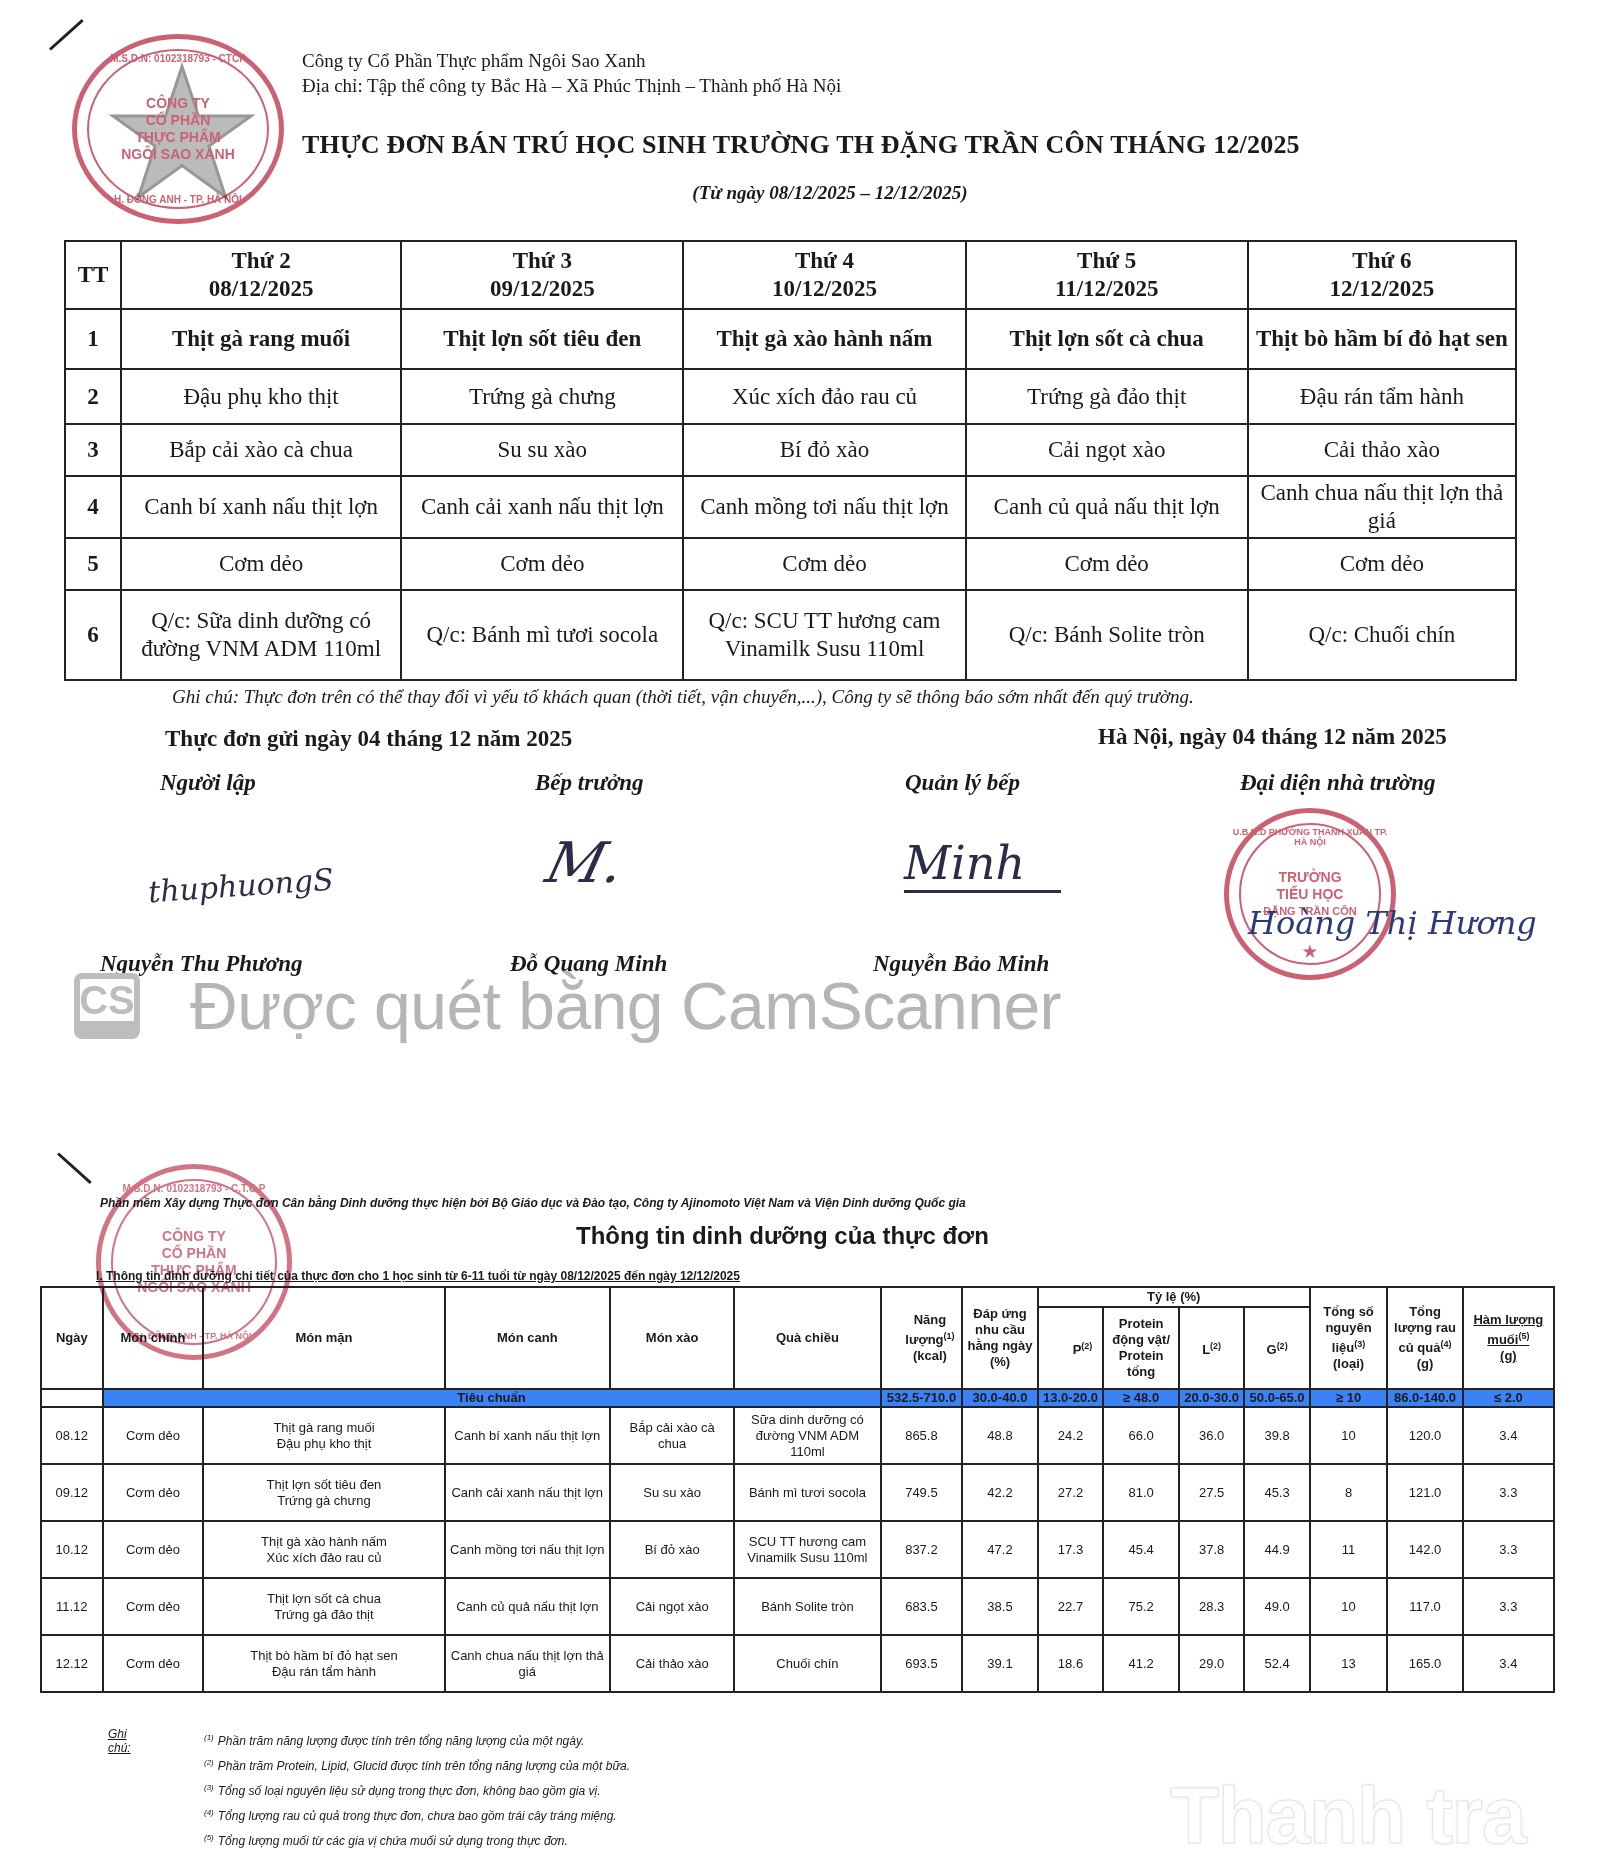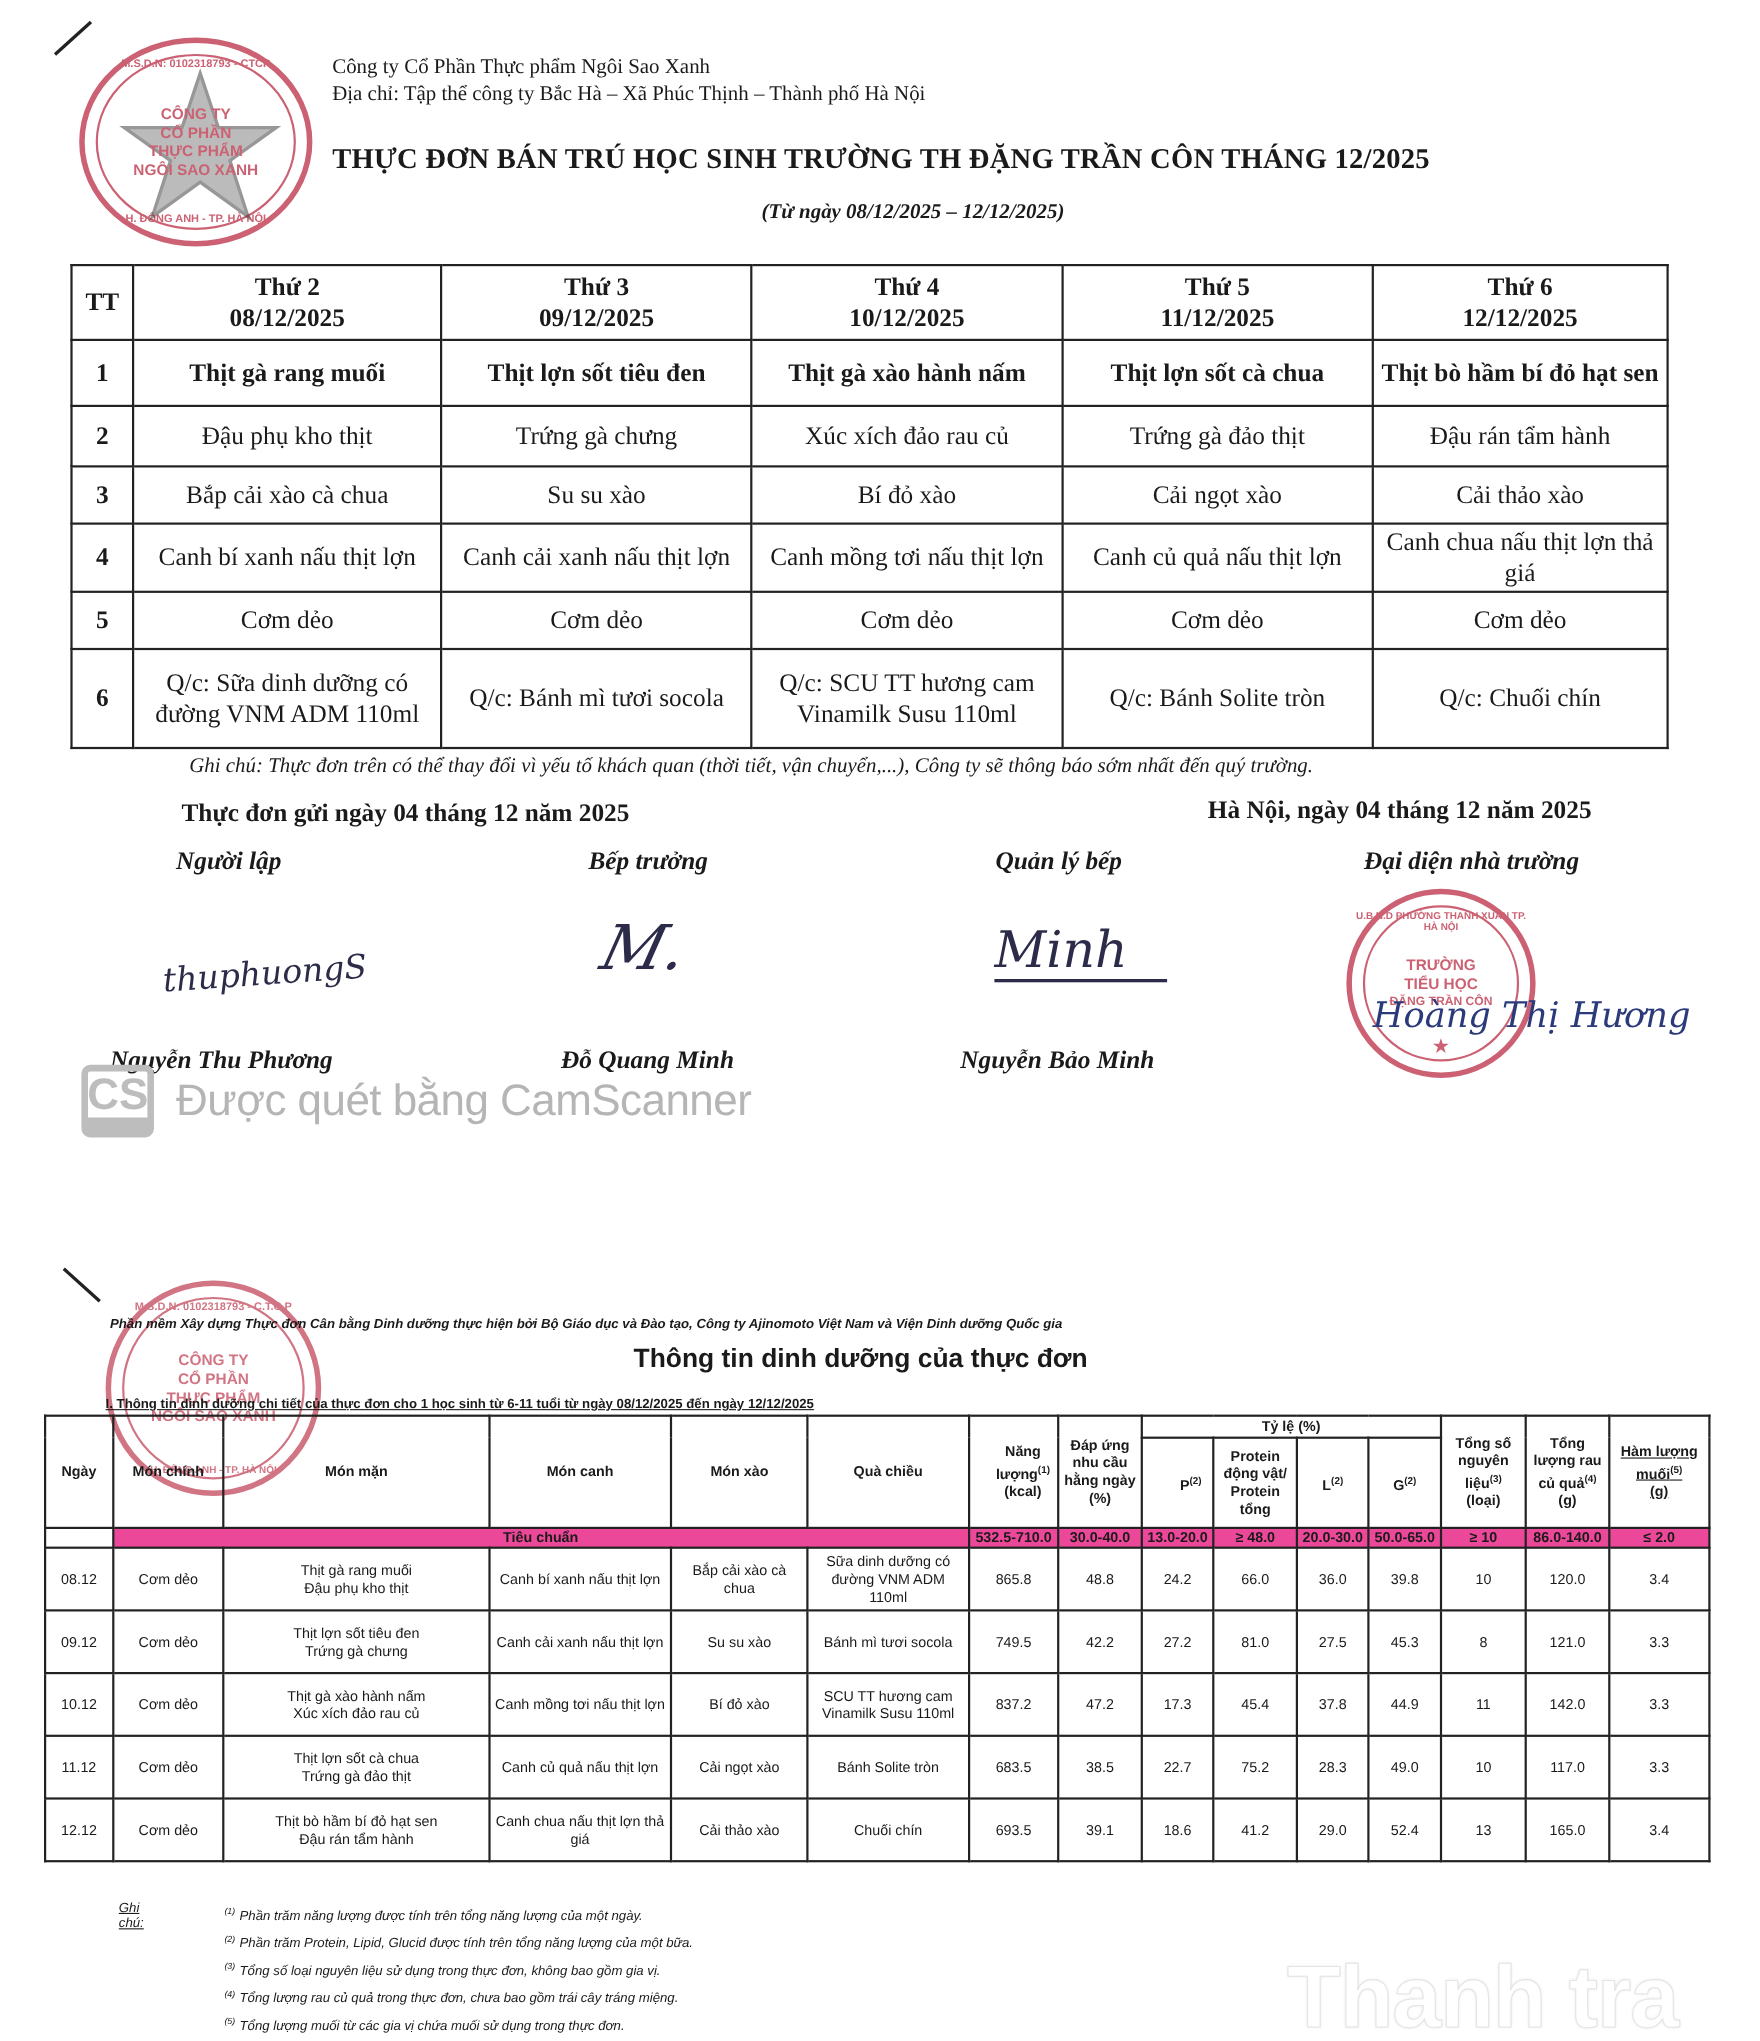--- a/index.html
+++ b/index.html
@@ -31,32 +31,32 @@
   .note1 { position: absolute; left: 172px; top: 686px; font-size: 19px; font-style: italic; }
   .sent-date { position: absolute; left: 165px; top: 726px; font-size: 23px; font-weight: bold; }
   .hanoi-date { position: absolute; left: 1098px; top: 724px; font-size: 23px; font-weight: bold; }
 
   .sig-role { position: absolute; top: 770px; font-size: 23px; font-weight: bold; font-style: italic; }
   .sig-name { position: absolute; top: 951px; font-size: 23px; font-weight: bold; font-style: italic; }
   .sig-scribble { position: absolute; font-family: "DejaVu Serif", serif; font-style: italic; color: #2c2c4a; }
 
   .camscanner { position: absolute; left: 74px; top: 968px; display: flex; align-items: center; color: #b5b5b5; font-family: "Liberation Sans", sans-serif; }
   .cs-logo { width: 66px; height: 66px; border: 6px solid #bdbdbd; border-radius: 8px; font-size: 40px; font-weight: bold; display: flex; align-items: center; justify-content: center; color: #bdbdbd; margin-right: 20px; border-bottom-width: 18px; line-height: 1; }
-  .cs-text { font-size: 40px; letter-spacing: -0.5px; }
+  .cs-text { font-size: 66px; letter-spacing: -0.5px; margin-left: 30px; }
 
   
   .p2-soft { position: absolute; left: 100px; top: 66px; font-family: "Liberation Sans", sans-serif; font-size: 12px; font-weight: bold; font-style: italic; }
   .p2-title { position: absolute; left: 576px; top: 92px; font-family: "Liberation Sans", sans-serif; font-size: 24px; font-weight: bold; text-align: right; }
   .p2-sub { position: absolute; left: 96px; top: 139px; font-family: "Liberation Sans", sans-serif; font-size: 12px; font-weight: bold; text-decoration: underline; }
 
   table.nutri { position: absolute; left: 40px; top: 156px; width: 1515px; border-collapse: collapse; font-family: "Liberation Sans", sans-serif; font-size: 13px; }
   table.nutri th, table.nutri td { border: 2px solid #222; text-align: center; vertical-align: middle; padding: 1px 3px; line-height: 16px; }
   table.nutri th { font-weight: bold; }
   table.nutri th sup { font-size: 9px; }
-  table.nutri tr.std td { background: #ec4899; font-weight: bold; height: 16px; line-height: 14px; font-size: 13px; }
+  table.nutri tr.std td { background: #3b82f6; font-weight: bold; height: 16px; line-height: 14px; font-size: 13px; }
   table.nutri tr.std td.blank { background: #fff; }
   table.nutri tr.day td { height: 57px; }
 
   .notes2 { position: absolute; left: 108px; top: 597px; font-family: "Liberation Sans", sans-serif; font-size: 12px; font-style: italic; }
   .notes2 .lbl { position: absolute; left: 0; top: 0; text-decoration: underline; }
   .notes2 ol { list-style: none; position: absolute; left: 96px; top: 0; width: 700px; }
   .notes2 li { line-height: 22px; white-space: nowrap; }
   .notes2 sup { font-size: 8px; margin-right: 4px; }
 
   .thanhtra { position: absolute; left: 1170px; top: 640px; font-family: "Liberation Sans", sans-serif; font-size: 80px; font-weight: bold; color: #ffffff; -webkit-text-stroke: 1px #e5e5e5; text-shadow: 0 0 3px #e0e0e0; letter-spacing: -1px; }

